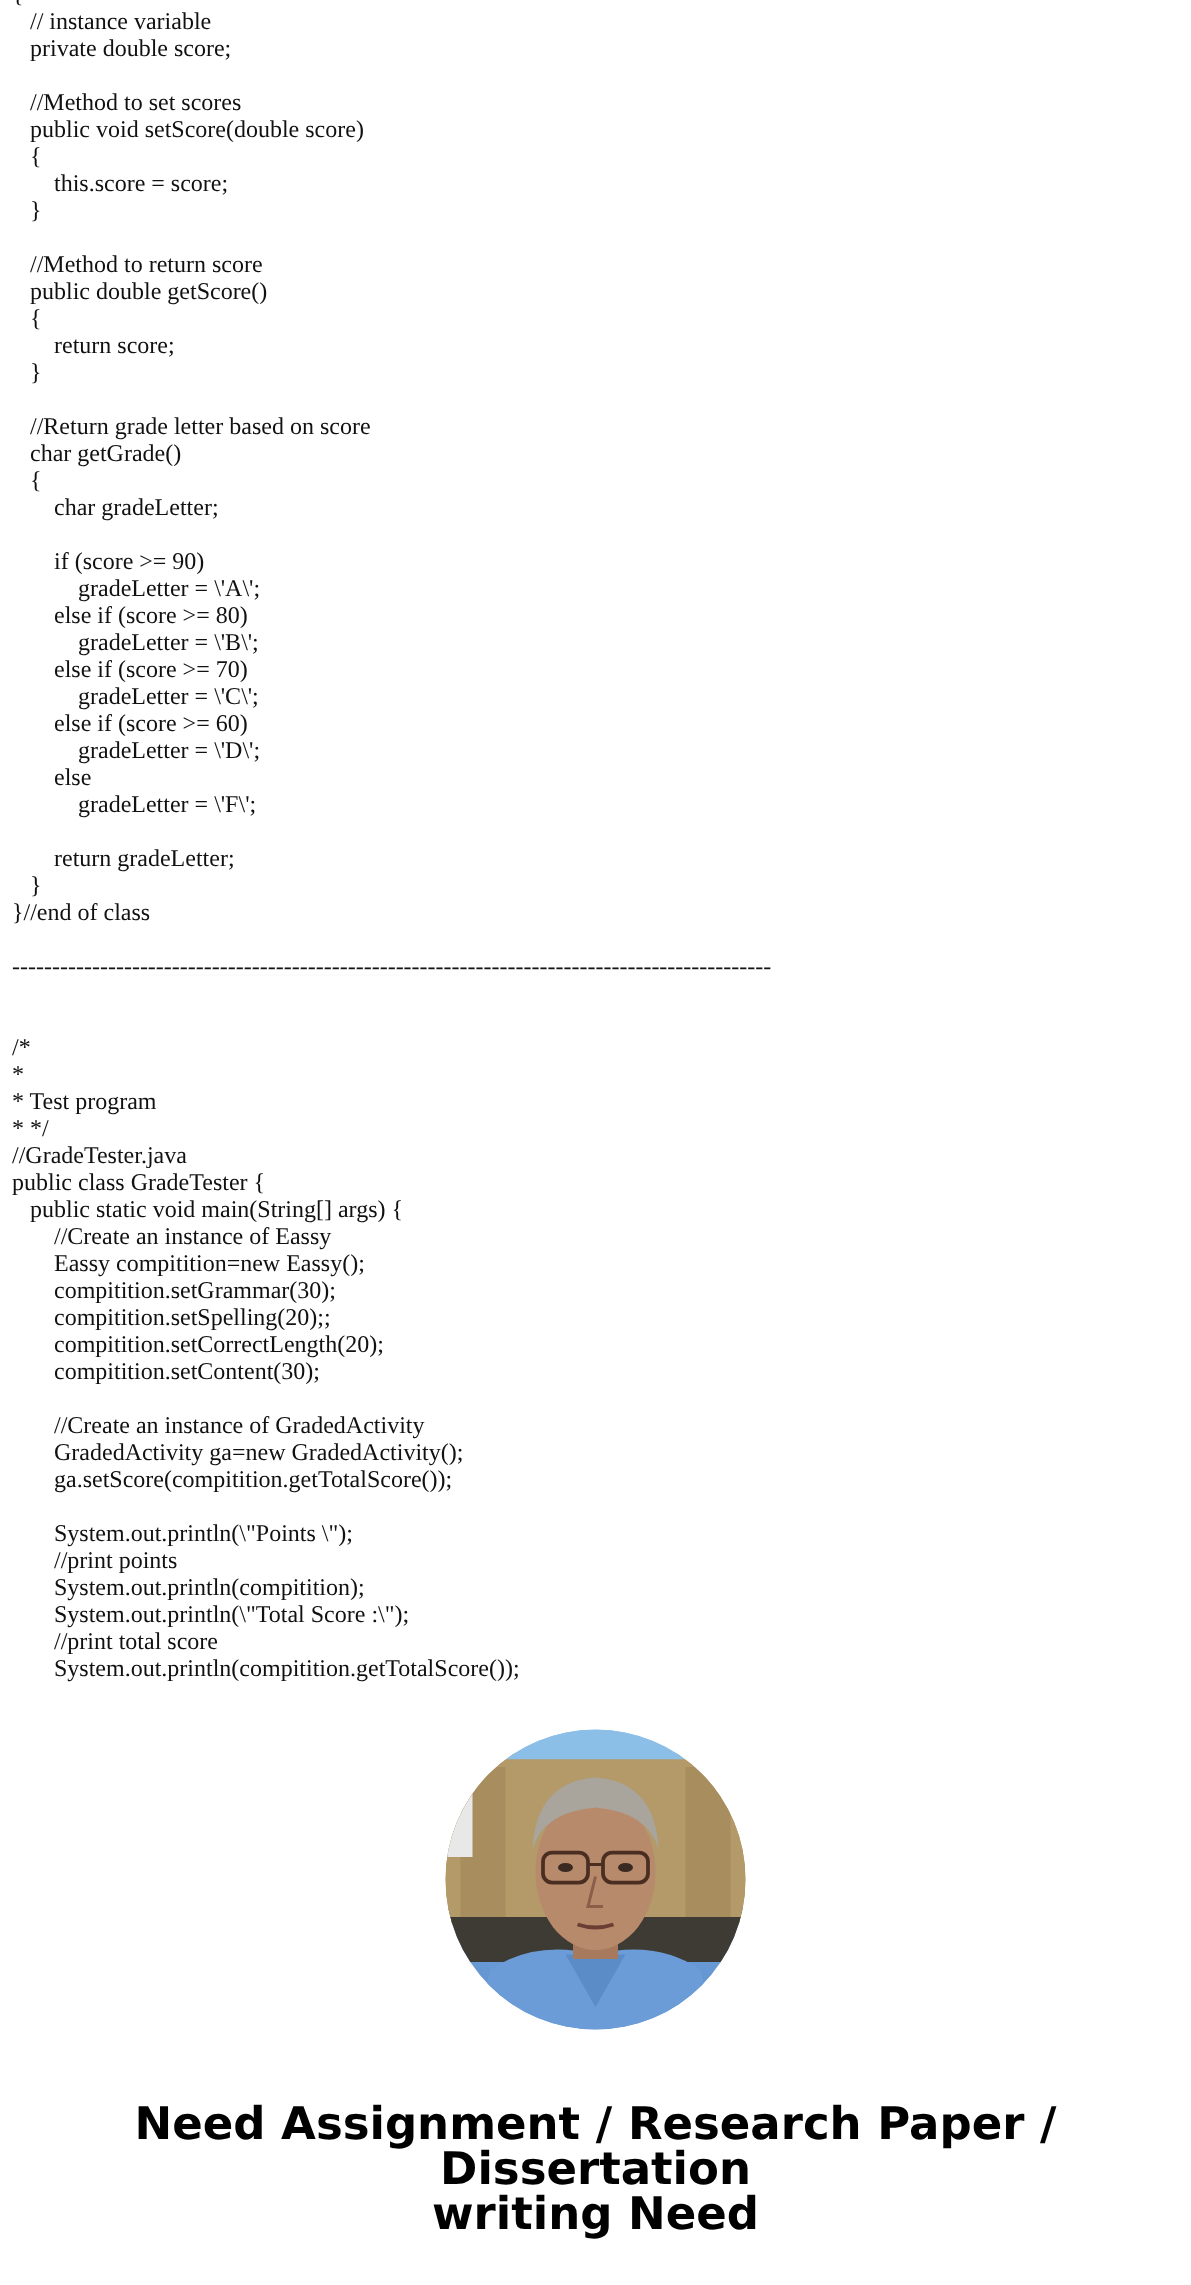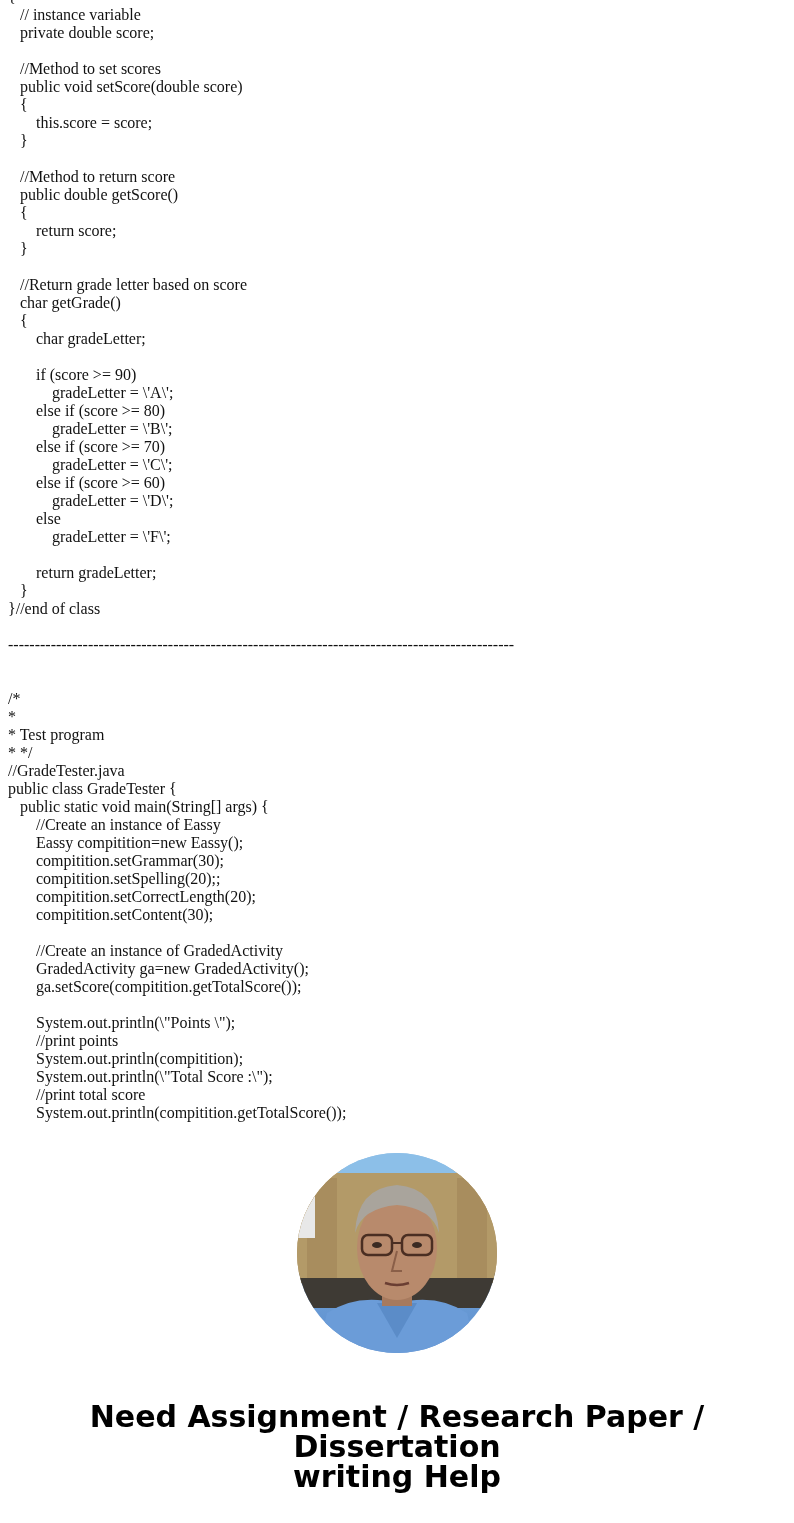--- a/index.html
+++ b/index.html
@@ -94,14 +94,14 @@
     <ellipse cx="120" cy="92" rx="5" ry="3" fill="#3a2a22"></ellipse>
 
     <path d="M100 98 L95 118 L105 118" fill="none" stroke="#8a5f48" stroke-width="2"></path>
 
     <path d="M88 130 Q100 134 112 130" fill="none" stroke="#6a3e32" stroke-width="2.5"></path>
   </svg>
 </div>
 
 <div class="promo">
   <span class="promo-line">Need Assignment / Research Paper / Dissertation</span>
-  <span class="promo-line">writing Help</span>
+  <span class="promo-line">writing Need</span>
 </div>
 
 </body></html>

